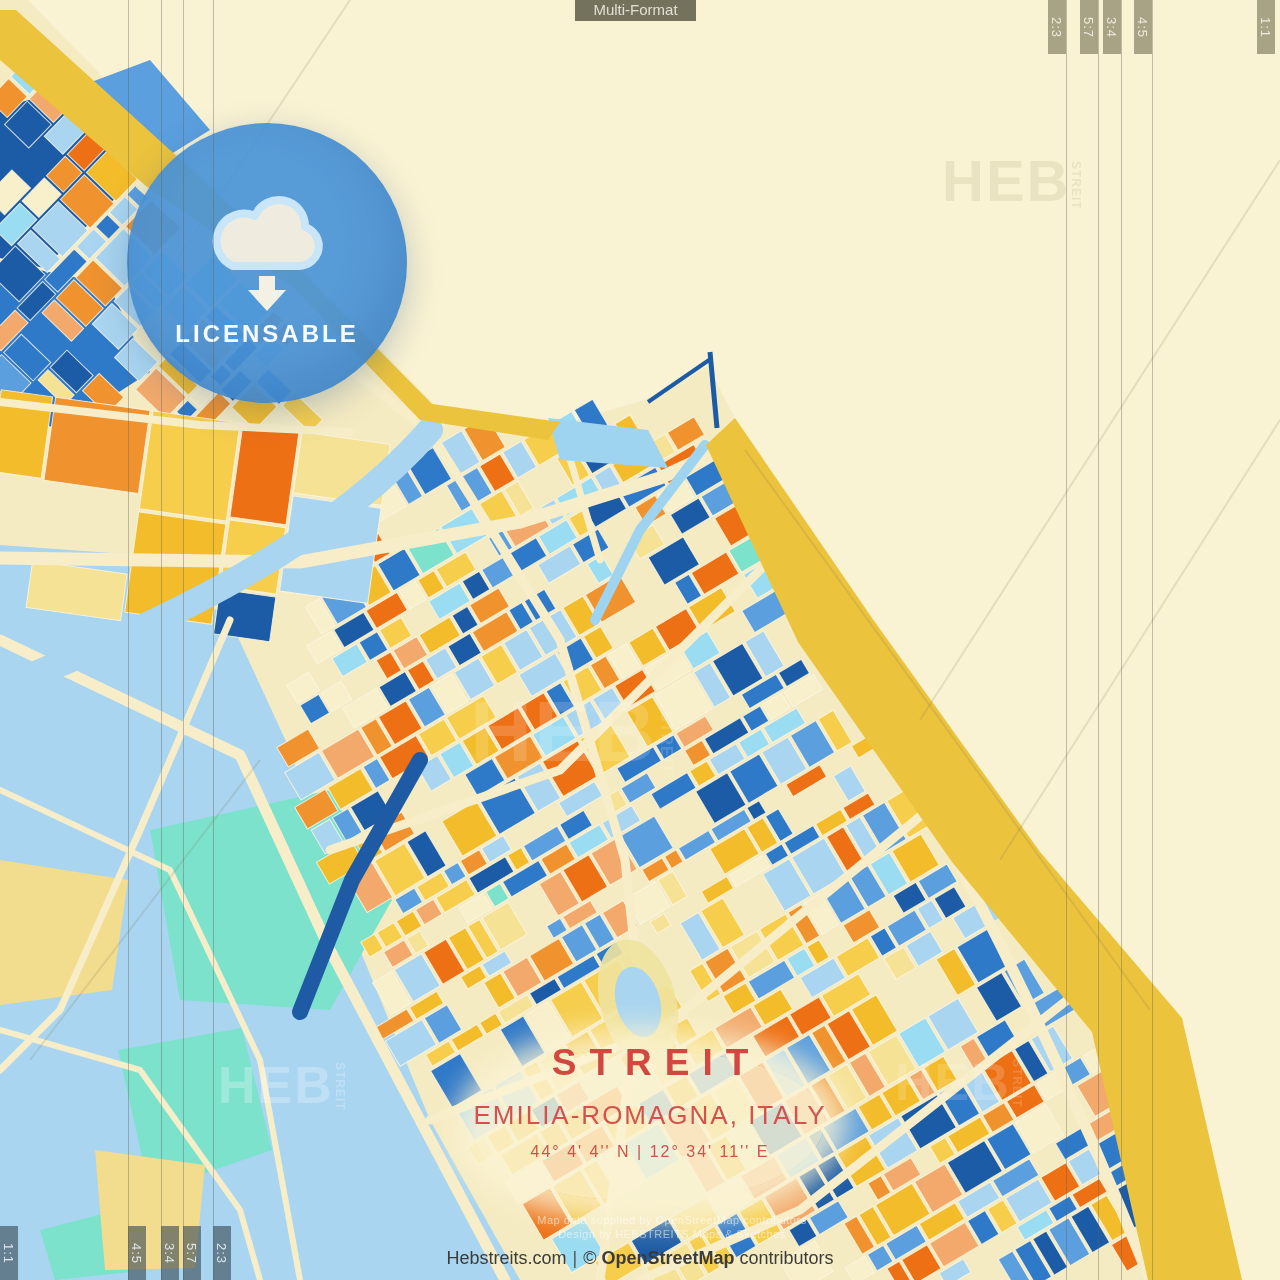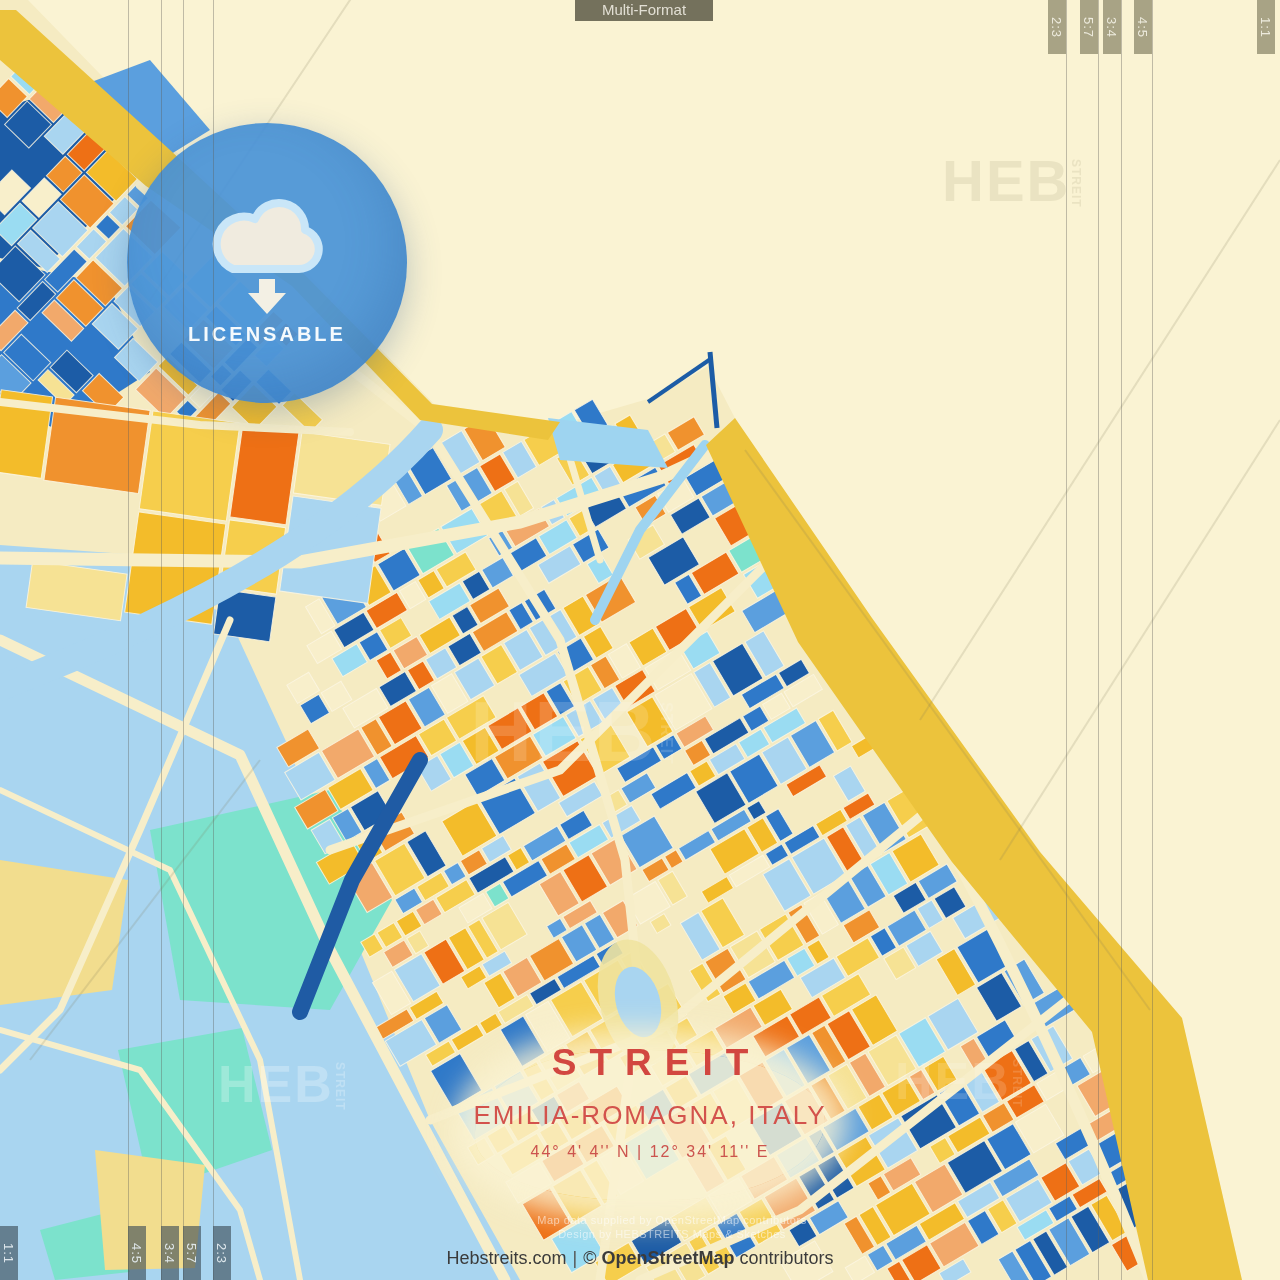--- a/index.html
+++ b/index.html
@@ -1,48 +1,48 @@
 <!DOCTYPE html>
 <html><head>
 <meta charset="utf-8">
 <style>
   html,body{margin:0;padding:0;background:#ffffff;}
   #poster{position:relative;width:1280px;height:1280px;overflow:hidden;
     font-family:"Liberation Sans",sans-serif;background:#FAF3D3;}
   #map{position:absolute;left:0;top:0;width:1280px;height:1280px;display:block;}
 
   
-  .wm{position:absolute;font-weight:bold;letter-spacing:2px;pointer-events:none;display:flex;align-items:center;}
+  .wm{position:absolute;font-weight:bold;letter-spacing:2px;pointer-events:none;display:flex;align-items:flex-end;}
   .wm .wm-big{line-height:1;}
   .wm .wm-small{writing-mode:vertical-rl;font-size:12px;letter-spacing:1px;margin-top:4px;line-height:1;}
   .wm-dark{color:rgba(120,112,70,0.12);}
   .wm-light{color:rgba(255,255,255,0.26);}
   .wm-faint{color:rgba(255,255,255,0.16);}
 
   
   .vline{position:absolute;top:0;width:1px;height:1280px;background:rgba(95,95,90,0.38);z-index:30;}
 
   
   .abar{position:absolute;width:18px;z-index:40;display:flex;align-items:center;justify-content:center;}
   .abar span{transform:rotate(90deg);white-space:nowrap;font-size:13px;letter-spacing:1px;}
   .abar-top{top:0;height:54px;background:rgba(118,113,86,0.62);}
   .abar-top span{color:rgba(240,238,226,0.95);}
   .abar-bottom{top:1226px;height:54px;background:rgba(58,74,86,0.62);}
   .abar-bottom span{color:rgba(228,236,240,0.95);}
 
   
-  #format-label{position:absolute;left:575px;top:0;width:138px;height:21px;z-index:45;
+  #format-label{position:absolute;left:575px;top:0;width:121px;height:21px;z-index:45;
     background:rgba(97,95,75,0.88);color:#E2DFD4;font-size:15px;line-height:20px;text-align:center;}
 
   
   #badge{position:absolute;left:127px;top:123px;width:280px;height:280px;border-radius:50%;z-index:20;
     background:rgba(74,147,215,0.93);
     box-shadow:0 10px 34px rgba(50,90,140,0.30), inset -14px -20px 46px rgba(35,85,150,0.22);
     display:flex;flex-direction:column;align-items:center;justify-content:center;cursor:pointer;}
-  #badge-label{color:#F5FAFD;font-weight:bold;font-size:20px;letter-spacing:3px;margin-top:2px;}
+  #badge-label{color:#F5FAFD;font-weight:bold;font-size:24px;letter-spacing:3px;margin-top:2px;}
 
   
   #title-block{position:absolute;left:420px;top:1042px;width:460px;z-index:50;text-align:center;pointer-events:none;}
   #title-halo{position:absolute;left:55px;top:8px;width:350px;height:150px;
     background:rgba(250,243,211,0.82);border-radius:45% 55% 50% 48% / 60% 52% 58% 46%;
     box-shadow:0 0 28px 22px rgba(250,243,211,0.82);}
   #city-title{position:relative;color:#D24740;font-weight:800;font-size:37px;letter-spacing:13px;margin-left:13px;}
   #region-subtitle{position:relative;color:#D3524C;font-size:26px;letter-spacing:2px;margin-top:16px;}
   #coords{position:relative;color:#CC544E;font-size:16px;letter-spacing:2px;margin-top:12px;}
 

